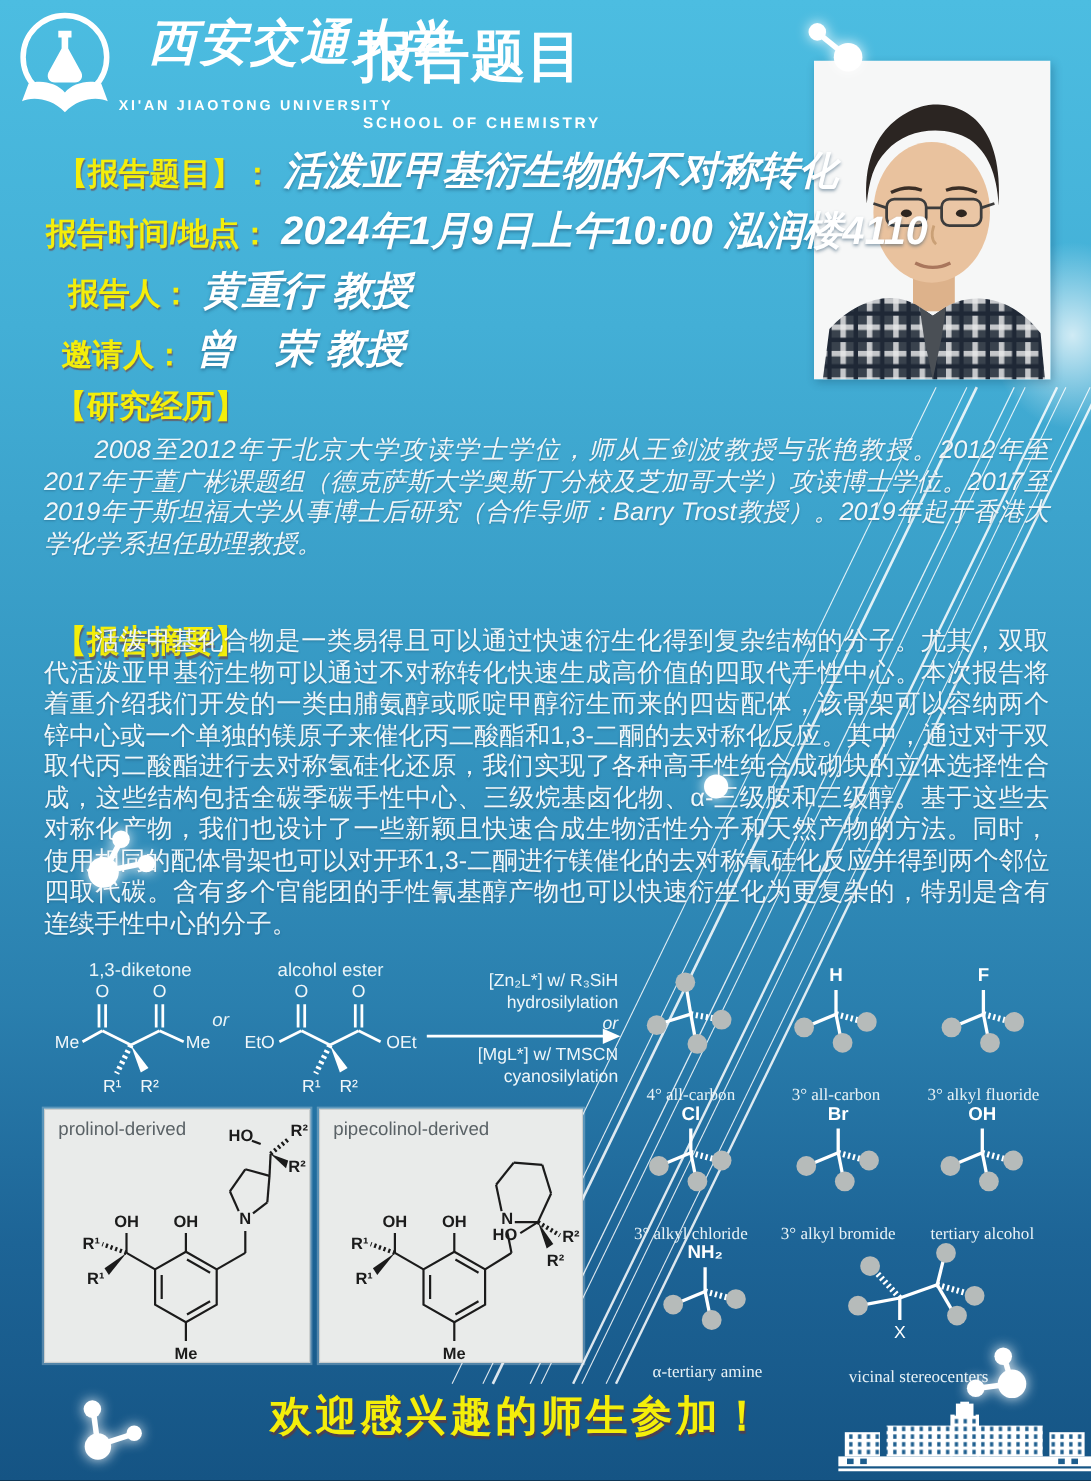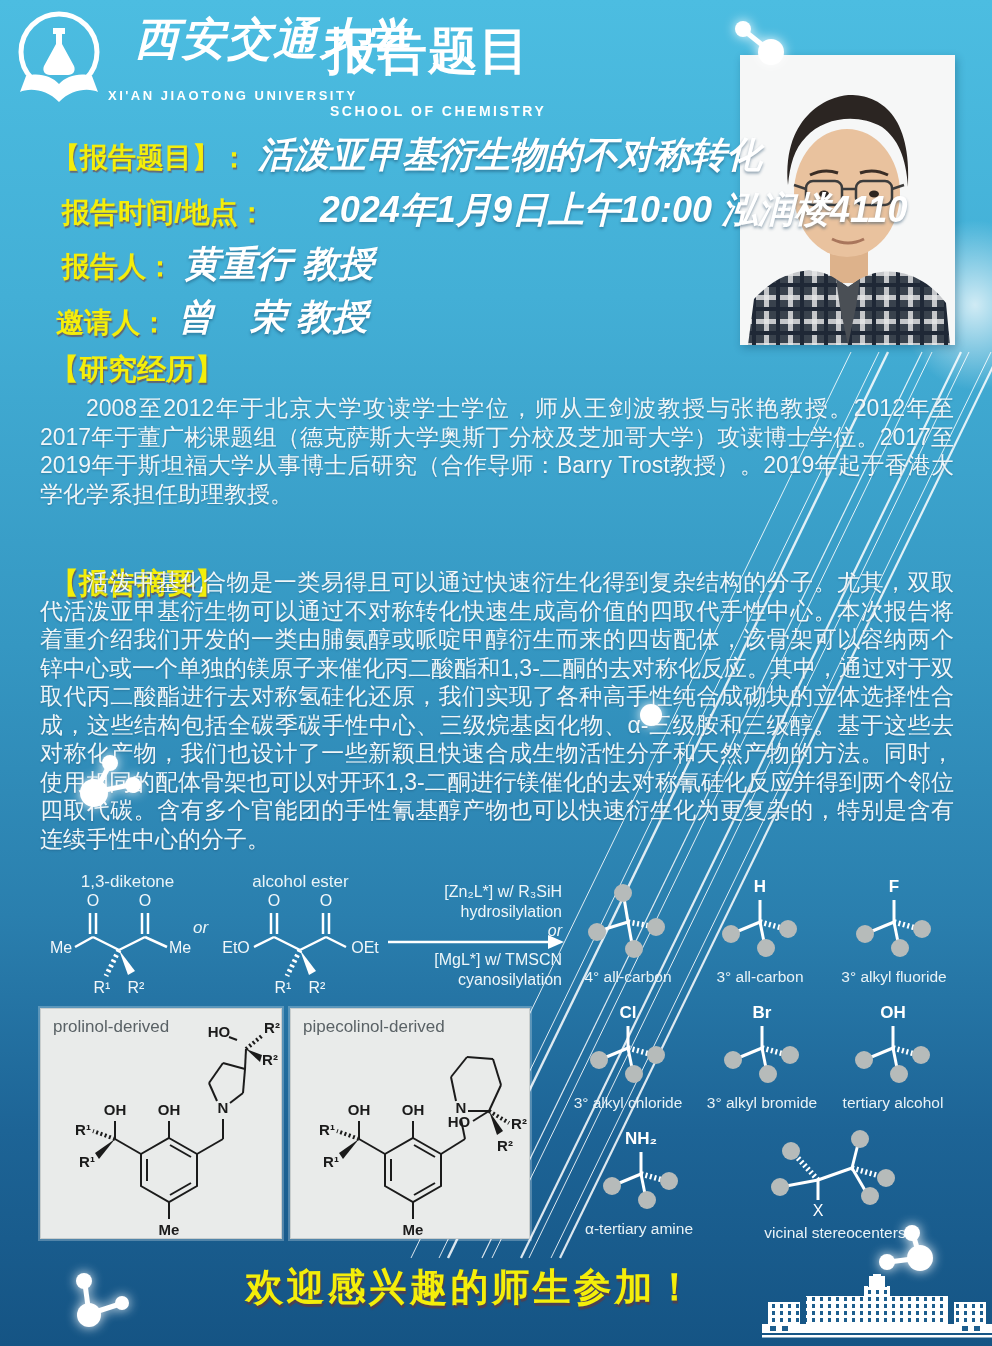--- a/index.html
+++ b/index.html
@@ -20,21 +20,21 @@
   .info-value{color:#ffffff;font-weight:bold;font-size:36px;margin-left:10px;text-shadow:0 2px 3px rgba(20,60,90,.45);font-style:italic;}
   .sec-heading{position:absolute;left:50px;color:#f4ee0a;font-weight:bold;font-size:29px;
     text-shadow:1px 2px 1px rgba(125,45,35,.55);}
   .body-text{position:absolute;left:40px;width:914px;color:#f0f6f9;font-size:23px;line-height:28.5px;
     text-align:justify;text-indent:2em;text-shadow:0 1px 2px rgba(20,60,90,.35);}
   
   .sch-label{position:absolute;color:#e9f4f8;font-size:17px;text-align:center;}
   .sch-or{position:absolute;color:#e9f4f8;font-size:17px;font-style:italic;}
   .cond{position:absolute;left:382px;width:180px;text-align:right;color:#eef6f9;font-size:16px;line-height:20px;}
   .prod{position:absolute;text-align:center;}
-  .prod-label{color:#e8f2f6;font-size:15.5px;margin-top:2px;white-space:nowrap;}
+  .prod-label{color:#e8f2f6;font-size:15.5px;margin-top:20px;white-space:nowrap;font-family:Liberation Serif, serif;}
   
   .ligand-box{position:absolute;width:240px;height:229px;background:#e9ebea;border:1px solid #c8cdcd;
     box-shadow:0 0 0 2px rgba(255,255,255,.25);}
   .ligand-title{position:absolute;left:12px;top:8px;color:#5a6266;font-size:17px;}
   .welcome{position:absolute;left:0;top:1262px;width:942px;text-align:center;color:#f4ee0a;font-weight:bold;
     font-size:38px;letter-spacing:3px;text-shadow:1px 3px 1px rgba(125,45,35,.55);}
   .glow{filter:drop-shadow(0 0 6px rgba(255,255,255,.95));}
   .cloud{position:absolute;background:radial-gradient(closest-side,rgba(255,255,255,.75),rgba(255,255,255,0));
     border-radius:50%;}
   svg text{font-family:"Liberation Sans","DejaVu Sans",sans-serif;}
@@ -102,35 +102,35 @@
     <path d="M70,120 q14,-7 28,-2" stroke="#3a2e26" stroke-width="3" fill="none"></path>
     <path d="M120,118 q14,-5 28,2" stroke="#3a2e26" stroke-width="3" fill="none"></path>
     <path d="M109,150 q-4,12 2,17" stroke="#caa076" stroke-width="2.5" fill="none"></path>
     <path d="M92,184 q16,8 32,0" stroke="#a9765c" stroke-width="3" fill="none"></path>
   </svg>
 
   <div class="info-row" style="top:131px;">
     <span class="info-label">【报告题目】：</span>
     <span class="info-value">活泼亚甲基衍生物的不对称转化</span>
   </div>
-  <div class="info-row" style="top:186px;left:62px;gap:44px;">
+  <div class="info-row" style="top:186px;left:42px;">
     <span class="info-label">报告时间/地点：</span>
     <span class="info-value">2024年1月9日上午10:00  泓润楼4110</span>
   </div>
   <div class="info-row" style="top:240px;left:62px;">
     <span class="info-label">报告人：</span>
     <span class="info-value">黄重行 教授</span>
   </div>
   <div class="info-row" style="top:293px;left:56px;align-items:flex-end;">
     <span class="info-label">邀请人：</span>
     <span class="info-value">曾　荣 教授</span>
   </div>
 
   <div class="sec-heading" style="top:350px;">【研究经历】</div>
-  <div class="body-text" style="top:394px;">2008至2012年于北京大学攻读学士学位，师从王剑波教授与张艳教授。2012年至2017年于董广彬课题组（德克萨斯大学奥斯丁分校及芝加哥大学）攻读博士学位。2017至2019年于斯坦福大学从事博士后研究（合作导师：Barry Trost教授）。2019年起于香港大学化学系担任助理教授。</div>
+  <div class="body-text" style="top:394px;font-style:italic;">2008至2012年于北京大学攻读学士学位，师从王剑波教授与张艳教授。2012年至2017年于董广彬课题组（德克萨斯大学奥斯丁分校及芝加哥大学）攻读博士学位。2017至2019年于斯坦福大学从事博士后研究（合作导师：Barry Trost教授）。2019年起于香港大学化学系担任助理教授。</div>
 
   <div class="sec-heading" style="top:528px;margin-top:36px;">【报告摘要】</div>
   <div class="body-text" style="top:568px;">活泼甲基化合物是一类易得且可以通过快速衍生化得到复杂结构的分子。尤其，双取代活泼亚甲基衍生物可以通过不对称转化快速生成高价值的四取代手性中心。本次报告将着重介绍我们开发的一类由脯氨醇或哌啶甲醇衍生而来的四齿配体，该骨架可以容纳两个锌中心或一个单独的镁原子来催化丙二酸酯和1,3-二酮的去对称化反应。其中，通过对于双取代丙二酸酯进行去对称氢硅化还原，我们实现了各种高手性纯合成砌块的立体选择性合成，这些结构包括全碳季碳手性中心、三级烷基卤化物、α-三级胺和三级醇。基于这些去对称化产物，我们也设计了一些新颖且快速合成生物活性分子和天然产物的方法。同时，使用相同的配体骨架也可以对开环1,3-二酮进行镁催化的去对称氰硅化反应并得到两个邻位四取代碳。含有多个官能团的手性氰基醇产物也可以快速衍生化为更复杂的，特别是含有连续手性中心的分子。</div>
 
   <div class="sch-label" style="left:55px;top:872px;width:145px;">1,3-diketone</div>
   <div class="sch-label" style="left:228px;top:872px;width:145px;">alcohol ester</div>
   <div class="sch-or" style="left:193px;top:918px;">or</div>
 
   <svg class="abs" style="left:45px;top:886px;" width="150" height="118" viewBox="0 0 150 118">
     <g stroke="#ffffff" stroke-width="2.5" fill="none">

